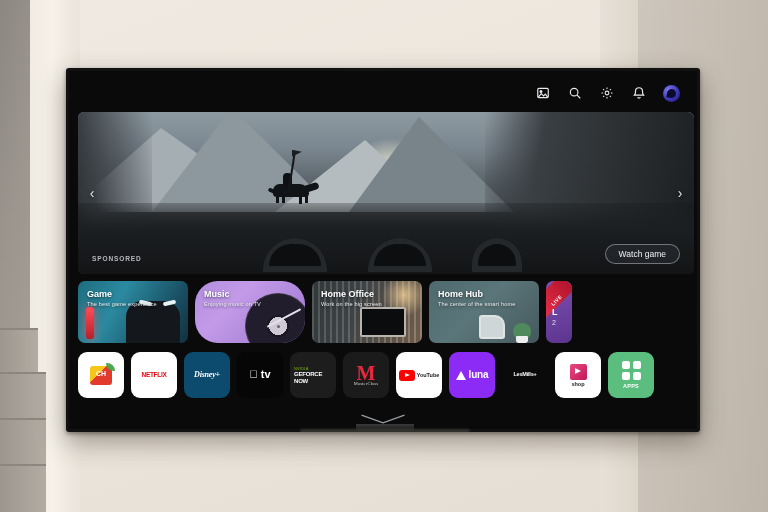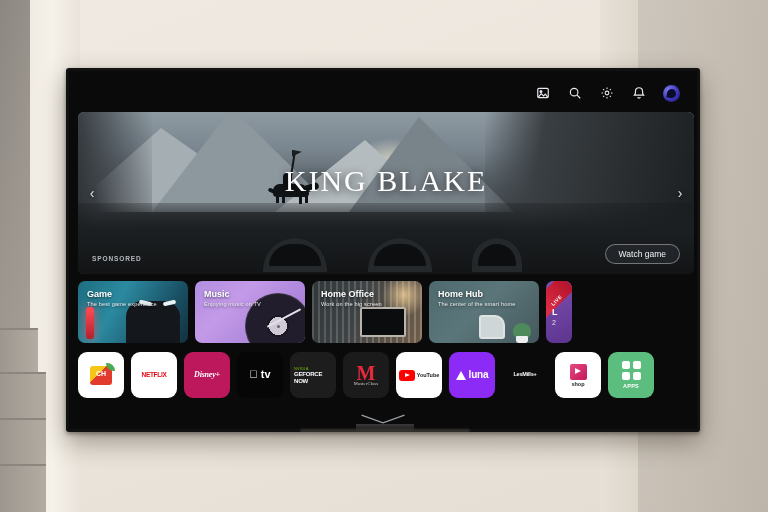--- a/index.html
+++ b/index.html
@@ -197,21 +197,21 @@
   .cat-game{ background:linear-gradient(120deg,#1e6d80 0%, #2b8aa0 35%, #1a4f63 75%, #12303f 100%); }
   .g-chair{
     position:absolute; right:8px; bottom:-6px; width:54px; height:48px;
     background:#14181c; border-radius:16px 16px 6px 6px;
   }
   .g-eye{ position:absolute; width:13px; height:4px; background:#e8f3f6; border-radius:2px; top:20px;}
   .ge1{ right:36px; transform:rotate(12deg);} .ge2{ right:12px; transform:rotate(-12deg);}
   .g-lamp{ position:absolute; left:8px; bottom:4px; width:8px; height:32px; border-radius:3px;
     background:linear-gradient(180deg,#ff4d57,#b6202c); box-shadow:0 0 10px rgba(255,80,90,.75);}
   
-  .cat-music{ background:linear-gradient(135deg,#b28fe0 0%, #c39ae8 35%, #9a74cf 100%); }
+  .cat-music{ background:linear-gradient(135deg,#b28fe0 0%, #c39ae8 35%, #9a74cf 100%);border-radius:23px; }
   .vinyl{
     position:absolute; right:-6px; bottom:-16px; width:66px; height:66px; border-radius:50%;
     background:radial-gradient(circle, #cfc9d6 0 9px, #1b1722 9px 11px, #221d2c 11px 100%);
     box-shadow:inset 0 0 0 1px rgba(255,255,255,.12);
   }
   .vinyl::after{
     content:""; position:absolute; left:50%; top:50%; width:3px; height:3px; margin:-1.5px;
     border-radius:50%; background:#6a6475;
   }
   .tonearm{ position:absolute; right:2px; bottom:24px; width:38px; height:2px; background:#e4e0ea; transform:rotate(-28deg); border-radius:1px;}
@@ -265,21 +265,21 @@
   .app-label{ font-size:7px; font-weight:bold; letter-spacing:-.2px; text-align:center; line-height:1.05; }
 
   .app-ch{ background:#fff; }
   .ch-box{ width:22px; height:19px; border-radius:3px; background:linear-gradient(135deg,#f5c518 0 40%,#e23b2e 40% 100%); position:relative;}
   .ch-box::after{ content:"CH"; position:absolute; left:0; right:0; top:4px; text-align:center; font-size:7px; font-weight:bold; color:#fff;}
   .ch-leaf{ position:absolute; right:9px; top:11px; width:9px; height:8px; background:#4aa84f; border-radius:0 8px 0 8px;}
   .app-netflix{ background:#fff; color:#e50914; }
   .app-prime{ background:#fff; color:#1a98d8; }
   .prime-w{ font-size:9px; font-weight:bold; color:#232f3e; line-height:.95; text-align:center;}
   .prime-smile{ width:22px; height:5px; border-bottom:2px solid #00a8e1; border-radius:0 0 50% 50%; margin:2px auto 0;}
-  .app-disney{ background:#be185d; color:#fff; }
+  .app-disney{ background:#0c4a6e; color:#fff; }
   .app-apple{ background:#060606; color:#fff; }
   .app-geforce{ background:#1d1d1d; color:#fff; }
   .gf-nv{ font-size:4px; color:#76b900; letter-spacing:.2px; }
   .app-masterclass{ background:#1b1b1b; color:#e8293d; }
   .mc-m{ font-family:"Liberation Serif", serif; font-size:20px; font-weight:bold; line-height:.8; }
   .mc-t{ font-family:"Liberation Serif", serif; font-size:4.5px; color:#d9d4cc; letter-spacing:.2px; }
   .app-youtube{ background:#fff; }
   .yt-play{ width:16px; height:11px; background:#ff0000; border-radius:3px; position:relative; display:inline-block; vertical-align:middle;}
   .yt-play::after{ content:""; position:absolute; left:6px; top:3px; border-left:5px solid #fff; border-top:2.5px solid transparent; border-bottom:2.5px solid transparent;}
   .yt-word{ font-size:5.5px; font-weight:bold; color:#1a1a1a; margin-left:2px; vertical-align:middle;}
@@ -370,21 +370,20 @@
       <div class="horse-leg hl1"></div>
         <div class="horse-leg hl2"></div>
       <div class="horse-leg hl3"></div>
         <div class="horse-leg hl4"></div>
       <div class="horse-tail"></div>
         <div class="knight"></div>
       <div class="spear"></div>
         <div class="flag"></div>
     </div>
 
-    <div id="hero-title">KING BLAKE</div>
     <div id="sponsored">SPONSORED</div>
     <div id="watch-more">Watch game</div>
     <div class="nav-arrow nav-left">‹</div>
     <div class="nav-arrow nav-right">›</div>
   </div>
 
   <div id="cat-row">
 
 
     <div class="cat cat-game">

